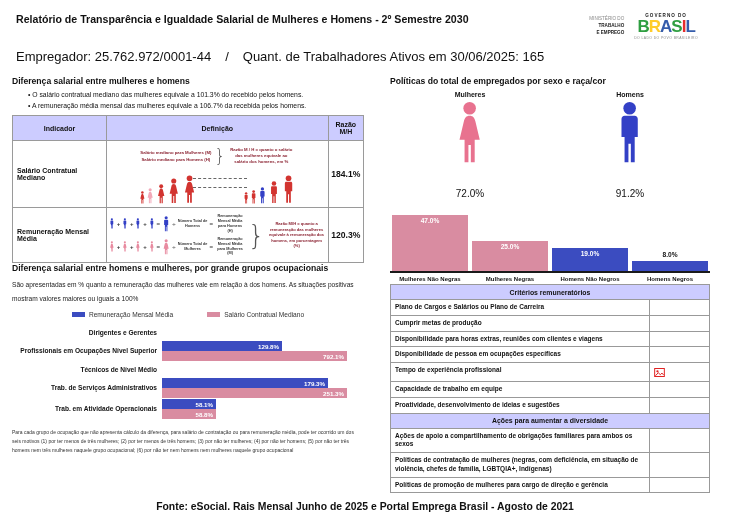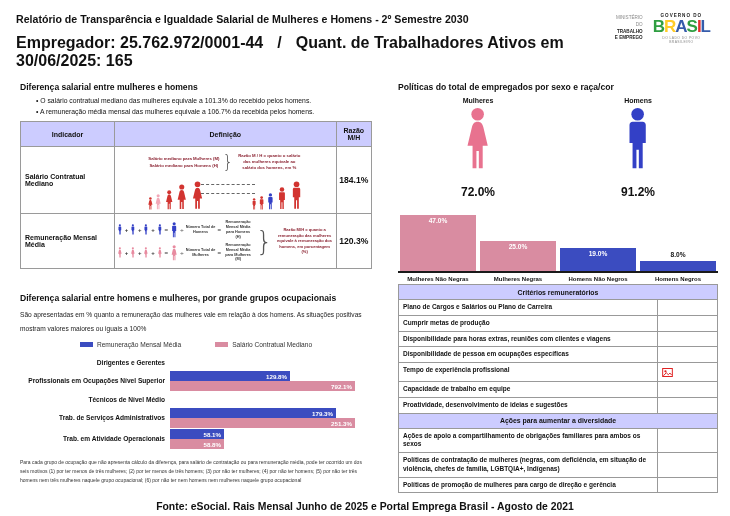--- a/index.html
+++ b/index.html
@@ -3,33 +3,33 @@
 <meta charset="utf-8">
 <style>
   * { margin:0; padding:0; box-sizing:border-box; }
   html,body { width:730px; height:516px; background:#fff; font-family:"Liberation Sans", sans-serif; color:#111; overflow:hidden; }
 
   .page { width:730px; height:516px; position:relative; }
 
   
   .hdr { display:flex; justify-content:space-between; align-items:flex-start; padding:13px 16px 4px 16px; }
   .hdr-title { font-size:10.6px; font-weight:bold; }
-  .hdr-line2 { font-size:16px; font-weight:bold; margin-top:9px; }
+  .hdr-line2 { font-size:13px; font-weight:normal; margin-top:24px; }
   .hdr-line2 .sep { display:inline-block; margin:0 14px; }
-  .logos { display:flex; align-items:center; gap:10px; margin-right:4px; }
+  .logos { display:flex; align-items:center; gap:10px; margin-right:16px; }
   .min-block { text-align:right; font-size:4.6px; line-height:1.5; }
   .min-block .m1 { color:#8a8a8a; }
   .min-block .m2 { font-weight:bold; color:#222; }
   .gov-block { text-align:center; }
   .gov-top { font-size:4.6px; font-weight:bold; letter-spacing:1px; color:#222; }
   .gov-brand { font-size:17px; font-weight:800; letter-spacing:-1px; line-height:1; }
   .gov-bottom { font-size:3.4px; color:#8a8a8a; letter-spacing:.4px; margin-top:1px; }
 
   
-  .cols { display:flex; padding:0 12px; gap:26px;justify-content:flex-end; }
+  .cols { display:flex; padding:0 12px; gap:26px; }
   .colL { width:352px; }
   .colR { width:320px; }
 
   .sec-title { font-size:8.6px; font-weight:bold; margin:8px 0 5px 0; }
   .bullets { margin:2px 0 6px 16px; }
   .bullets div { font-size:6.8px; margin:4px 0; }
 
   
   table.ind { width:100%; border-collapse:collapse; }
   table.ind th, table.ind td { border:1px solid #9a9a9a; }
@@ -68,21 +68,21 @@
   .occ-bars { width:192px; }
   .occ-row.empty { height:15px; }
   .hbar { display:flex; justify-content:flex-end; align-items:center; height:10px; color:#fff; font-size:6.2px; font-weight:bold; padding-right:3px; }
   .footnote { font-size:5px; line-height:1.75; color:#333; margin-top:9px; text-align:left; }
 
   
   .fig-row { display:flex; justify-content:space-around; margin-top:2px; }
   .fig { text-align:center; width:120px; }
   .fig-label { font-size:7px; font-weight:bold; margin-bottom:3px; }
   .fig-icon { height:64px; display:flex; justify-content:center; }
-  .fig-val { font-size:12px; font-weight:bold; margin-top:14px; }
+  .fig-val { font-size:10px; font-weight:normal; margin-top:23px; }
   .comp-chart { margin-top:12px; }
   .comp-bars { display:flex; align-items:flex-end; justify-content:space-between; height:62px; border-bottom:2px solid #1a1a1a; padding:0 2px; }
   .comp-col { width:76px; display:flex; flex-direction:column; justify-content:flex-end; align-items:center; height:100%; position:relative; }
   .comp-bar { width:100%; display:flex; justify-content:center; }
   .comp-val { font-size:6.6px; font-weight:bold; }
   .comp-val.inside { color:#fff; margin-top:2px; }
   .comp-val.above { color:#111; position:absolute; width:100%; text-align:center; }
   .comp-cats { display:flex; justify-content:space-between; padding:0 2px; margin-top:3px; }
   .comp-cat { width:76px; text-align:center; font-size:6px; font-weight:bold; }
 
@@ -311,21 +311,21 @@
               </div>
               <div class="brace big">}</div>
               <div class="def2-note">Razão M/H = quanto a remuneração das mulheres equivale à remuneração dos homens, em porcentagem (%)</div>
             </div>
           </td>
           <td class="ind-ratio">120.3%</td>
         </tr>
       </tbody>
         </table>
 
-      <div class="sec-title" style="margin-top:24px">Diferença salarial entre homens e mulheres, por grande grupos ocupacionais</div>
+      <div class="sec-title" style="margin-top:0">Diferença salarial entre homens e mulheres, por grande grupos ocupacionais</div>
       <div class="occ-sub">São apresentadas em % quanto a remuneração das mulheres vale em relação à dos homens. As situações positivas mostram valores maiores ou iguais a 100%</div>
       <div class="legend">
         <div class="leg-item">
           <span class="leg-swatch" id="sw0" style="background: rgb(59, 76, 192);"></span>
           <span>Remuneração Mensal Média</span>
         </div>
         <div class="leg-item">
           <span class="leg-swatch" id="sw1" style="background: rgb(217, 140, 161);"></span>
           <span>Salário Contratual Mediano</span>
         </div>

